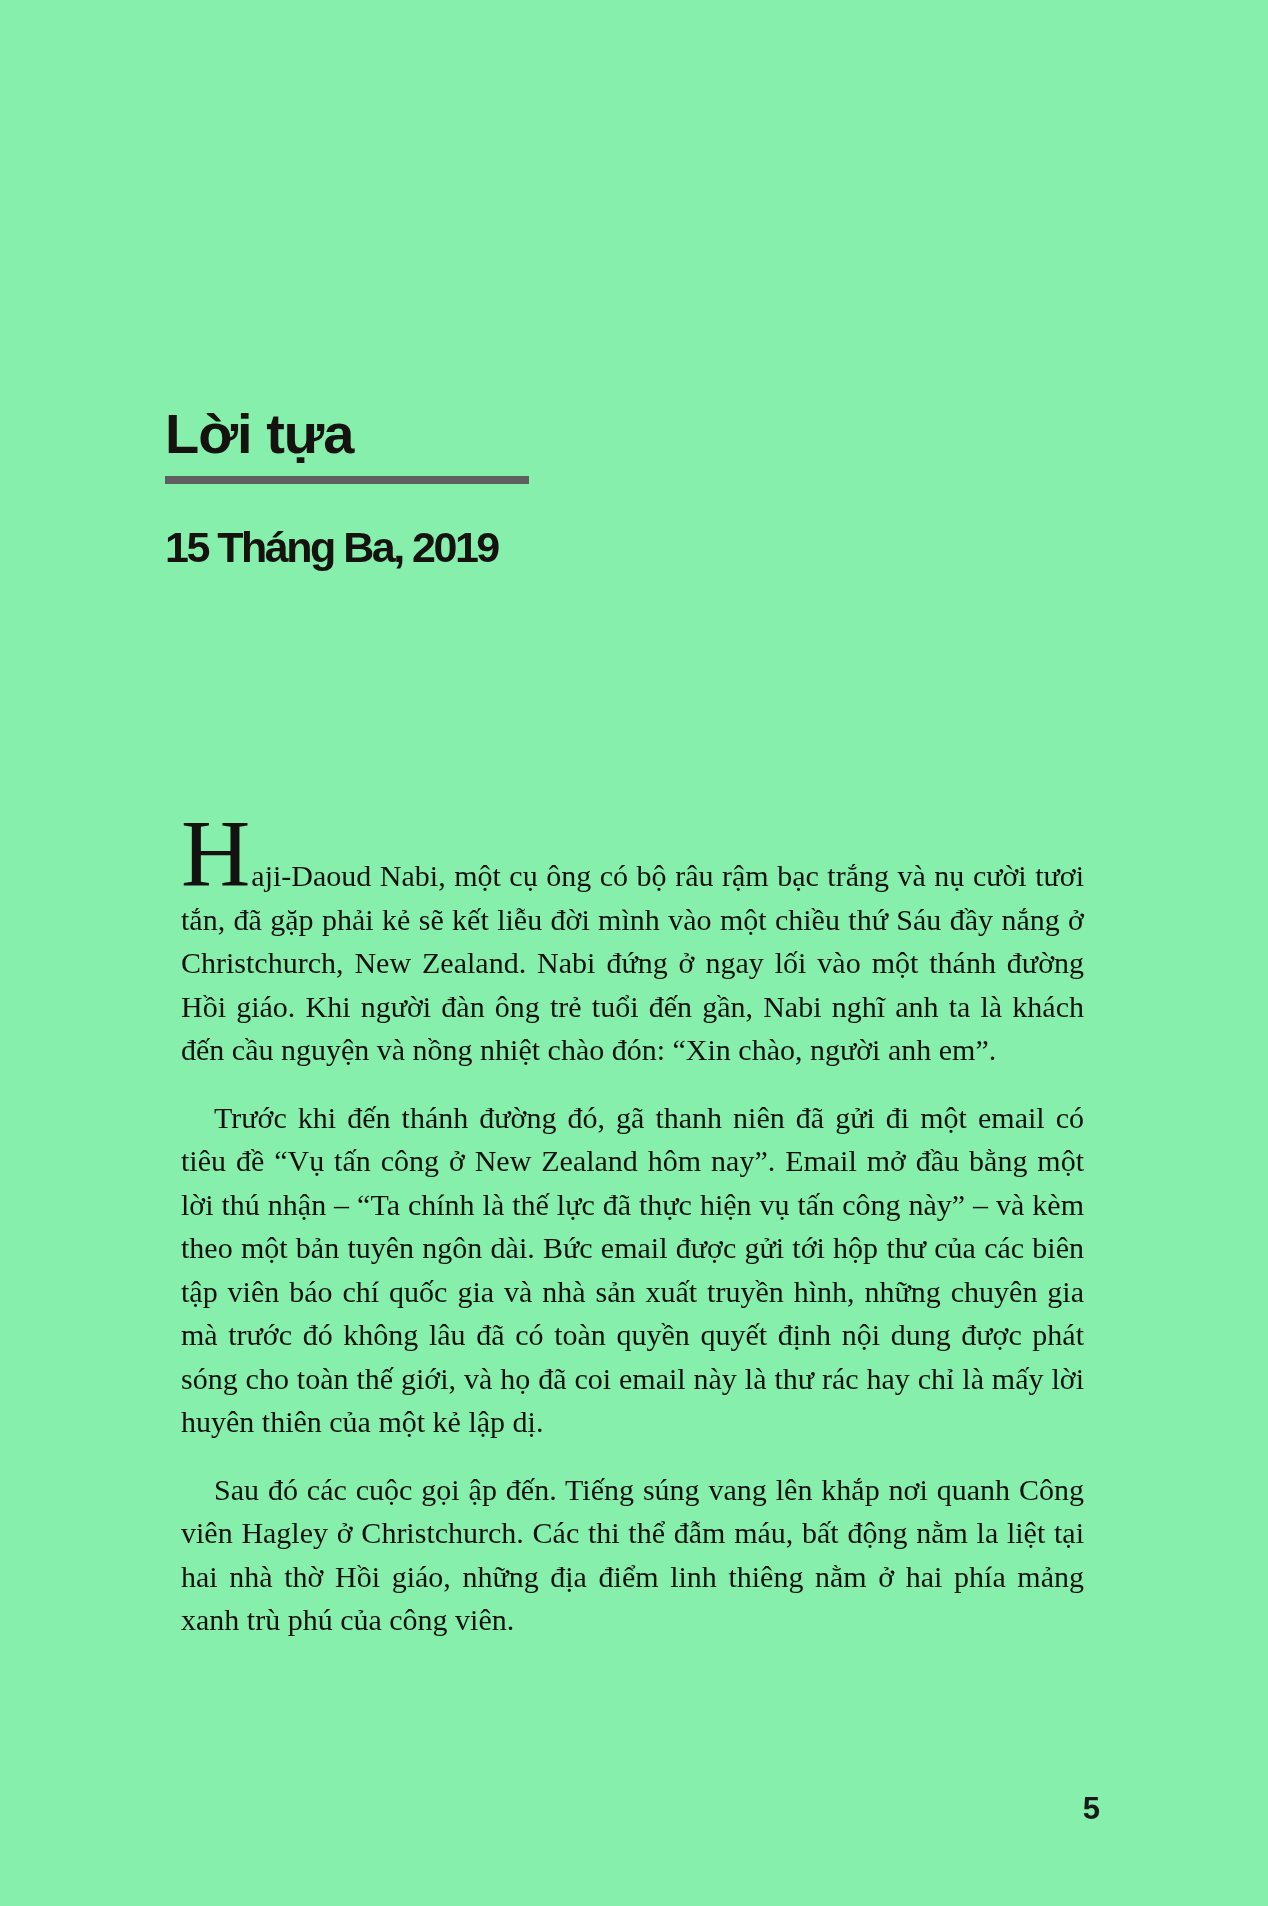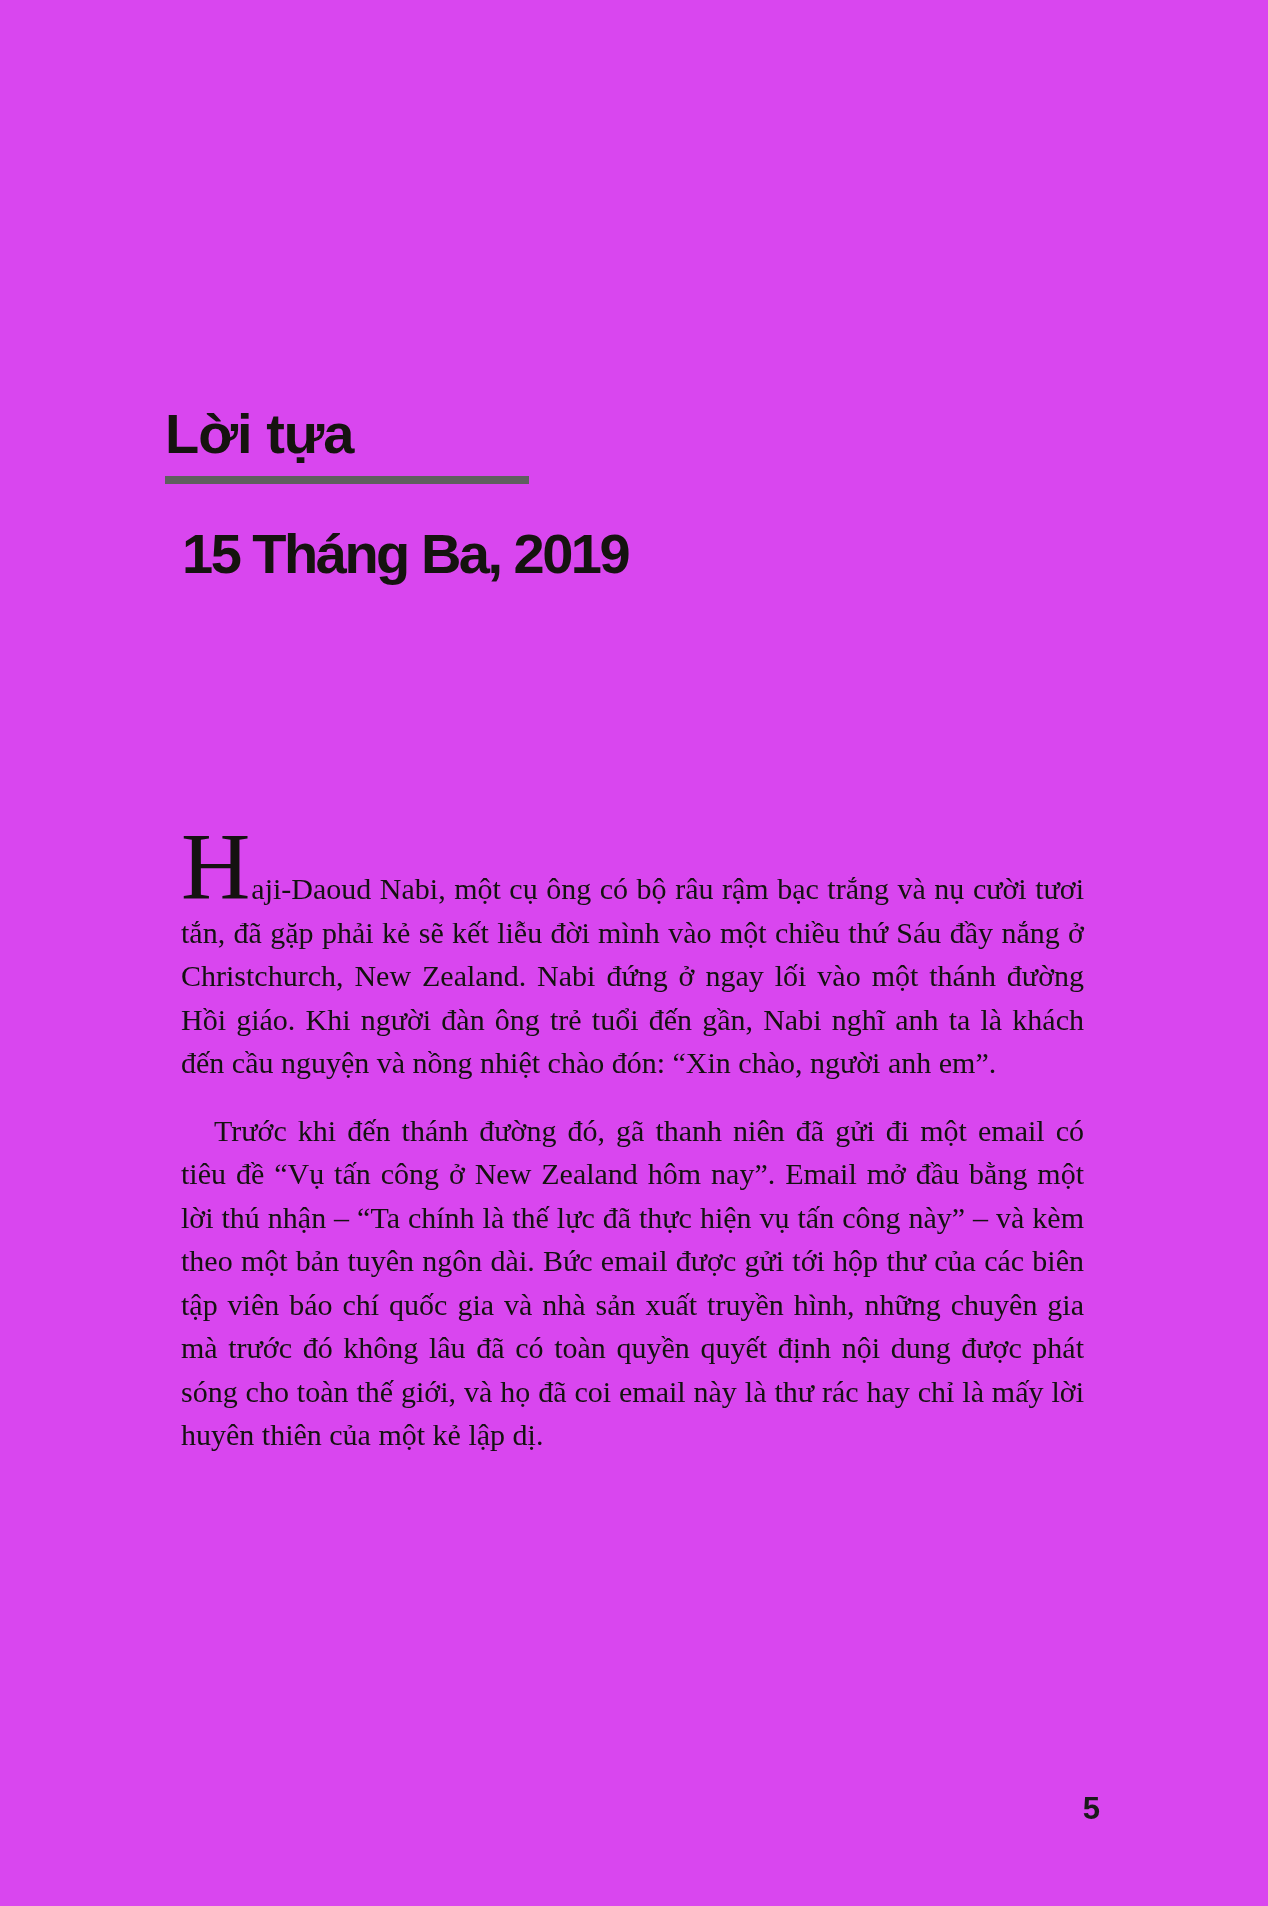--- a/index.html
+++ b/index.html
@@ -1,20 +1,20 @@
 <!DOCTYPE html>
 <html lang="vi"><head>
 <meta charset="utf-8">
 <style>
   html, body { margin: 0; padding: 0; background: #ffffff; }
   .page {
     position: relative;
     width: 1268px;
     height: 1906px;
-    background: #d946ef;
+    background: #86efac;
     color: #161412;
     box-sizing: border-box;
     padding: 0 168px 0 165px;
     overflow: hidden;
     font-family: "Liberation Serif", "DejaVu Serif", serif;
   }
   h1.chapter-label {
     margin: 0;
     margin-top: 406px;
     font-family: "Liberation Sans", "DejaVu Sans", sans-serif;
@@ -24,25 +24,25 @@
     letter-spacing: -1px;
     color: #15130f;
   }
   .heading-rule {
     margin-top: 14px;
     width: 364px;
     height: 8px;
     background: #5f5f5f;
   }
   h2.chapter-title {
-    margin: 17px;
+    margin: 0;
     margin-top: 42px;
     font-family: "Liberation Sans", "DejaVu Sans", sans-serif;
     font-weight: 700;
-    font-size: 56px;
+    font-size: 43px;
     line-height: 1;
     letter-spacing: -2.5px;
     color: #15130f;
   }
   .body-text {
     margin-top: 285px;
   }
   .body-text p {
     margin: 16px;
     font-size: 30px;
@@ -79,16 +79,17 @@
 <div class="page">
   <h1 class="chapter-label">Lời tựa</h1>
 
   <div class="heading-rule"></div>
 
   <h2 class="chapter-title">15 Tháng Ba, 2019</h2>
 
   <div class="body-text" id="paragraphs">
       <p><span class="dropcap">H</span>aji-Daoud Nabi, một cụ ông có bộ râu rậm bạc trắng và nụ cười tươi tắn, đã gặp phải kẻ sẽ kết liễu đời mình vào một chiều thứ Sáu đầy nắng ở Christchurch, New Zealand. Nabi đứng ở ngay lối vào một thánh đường Hồi giáo. Khi người đàn ông trẻ tuổi đến gần, Nabi nghĩ anh ta là khách đến cầu nguyện và nồng nhiệt chào đón: “Xin chào, người anh em”.</p>
       <p class="indent">Trước khi đến thánh đường đó, gã thanh niên đã gửi đi một email có tiêu đề “Vụ tấn công ở New Zealand hôm nay”. Email mở đầu bằng một lời thú nhận – “Ta chính là thế lực đã thực hiện vụ tấn công này” – và kèm theo một bản tuyên ngôn dài. Bức email được gửi tới hộp thư của các biên tập viên báo chí quốc gia và nhà sản xuất truyền hình, những chuyên gia mà trước đó không lâu đã có toàn quyền quyết định nội dung được phát sóng cho toàn thế giới, và họ đã coi email này là thư rác hay chỉ là mấy lời huyên thiên của một kẻ lập dị.</p>
+      <p class="indent">Sau đó các cuộc gọi ập đến. Tiếng súng vang lên khắp nơi quanh Công viên Hagley ở Christchurch. Các thi thể đẫm máu, bất động nằm la liệt tại hai nhà thờ Hồi giáo, những địa điểm linh thiêng nằm ở hai phía mảng xanh trù phú của công viên.</p>
     </div>
 
   <div class="page-number">5</div>
 </div>
 
 </body></html>

